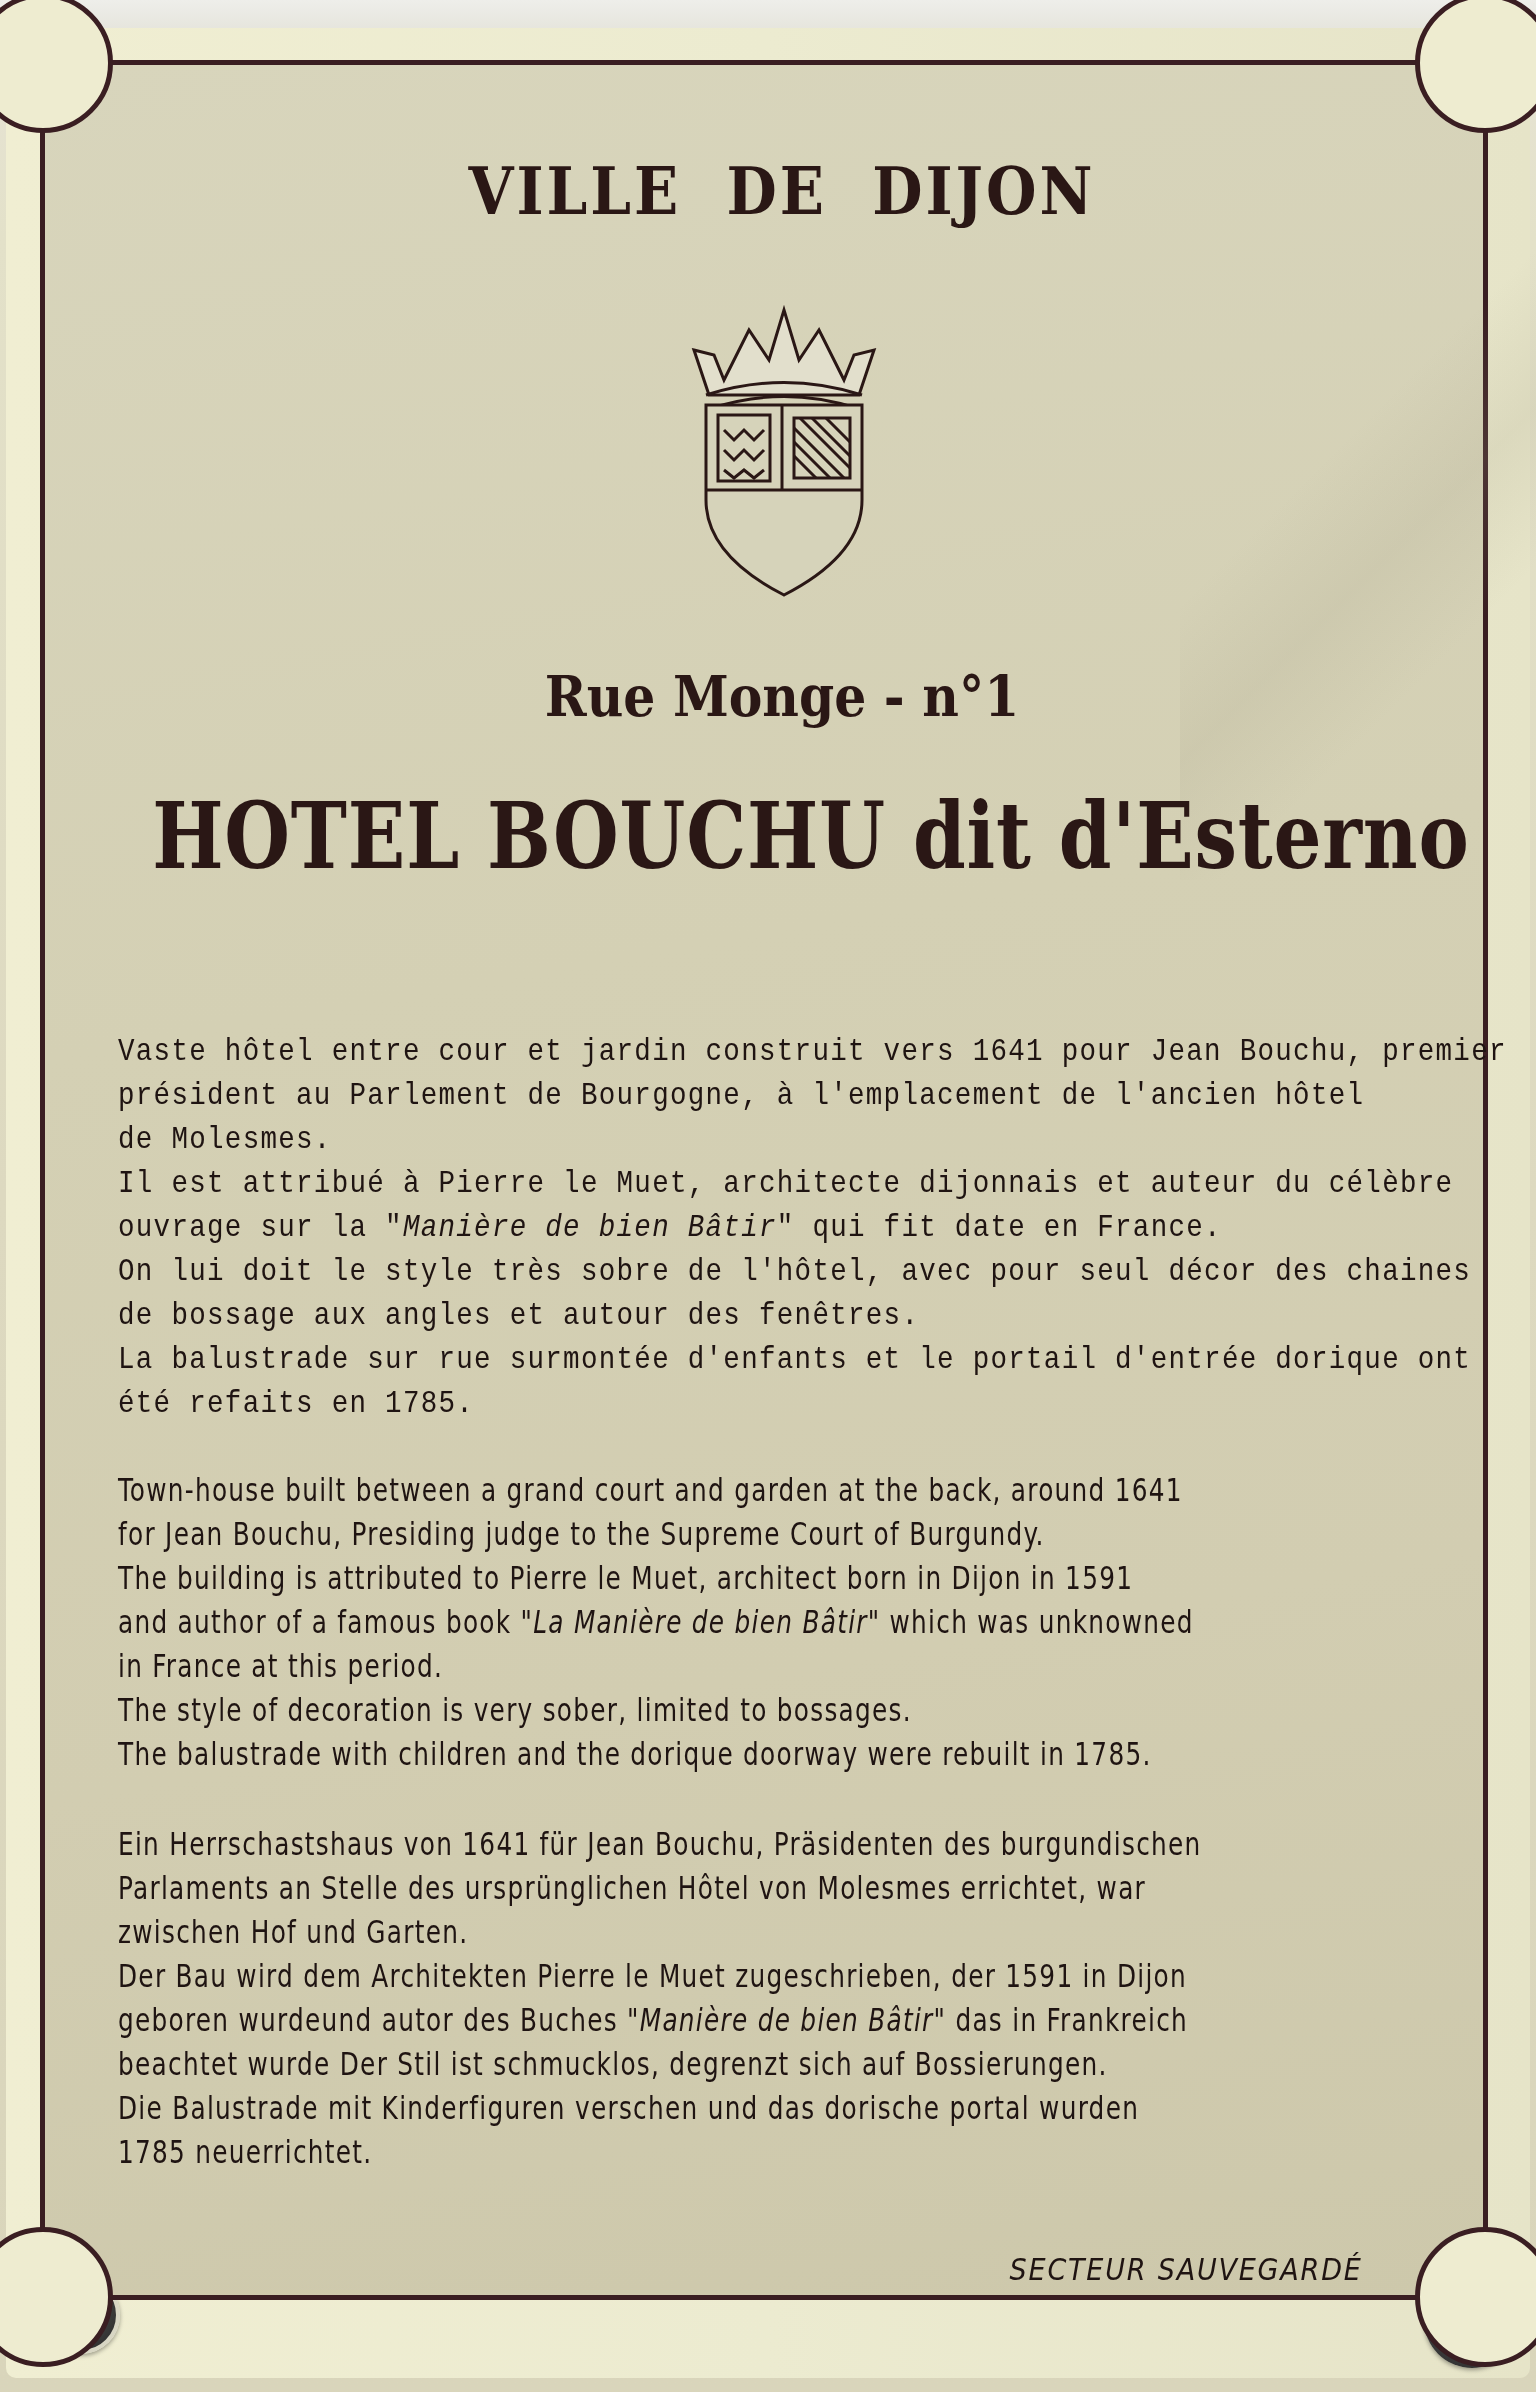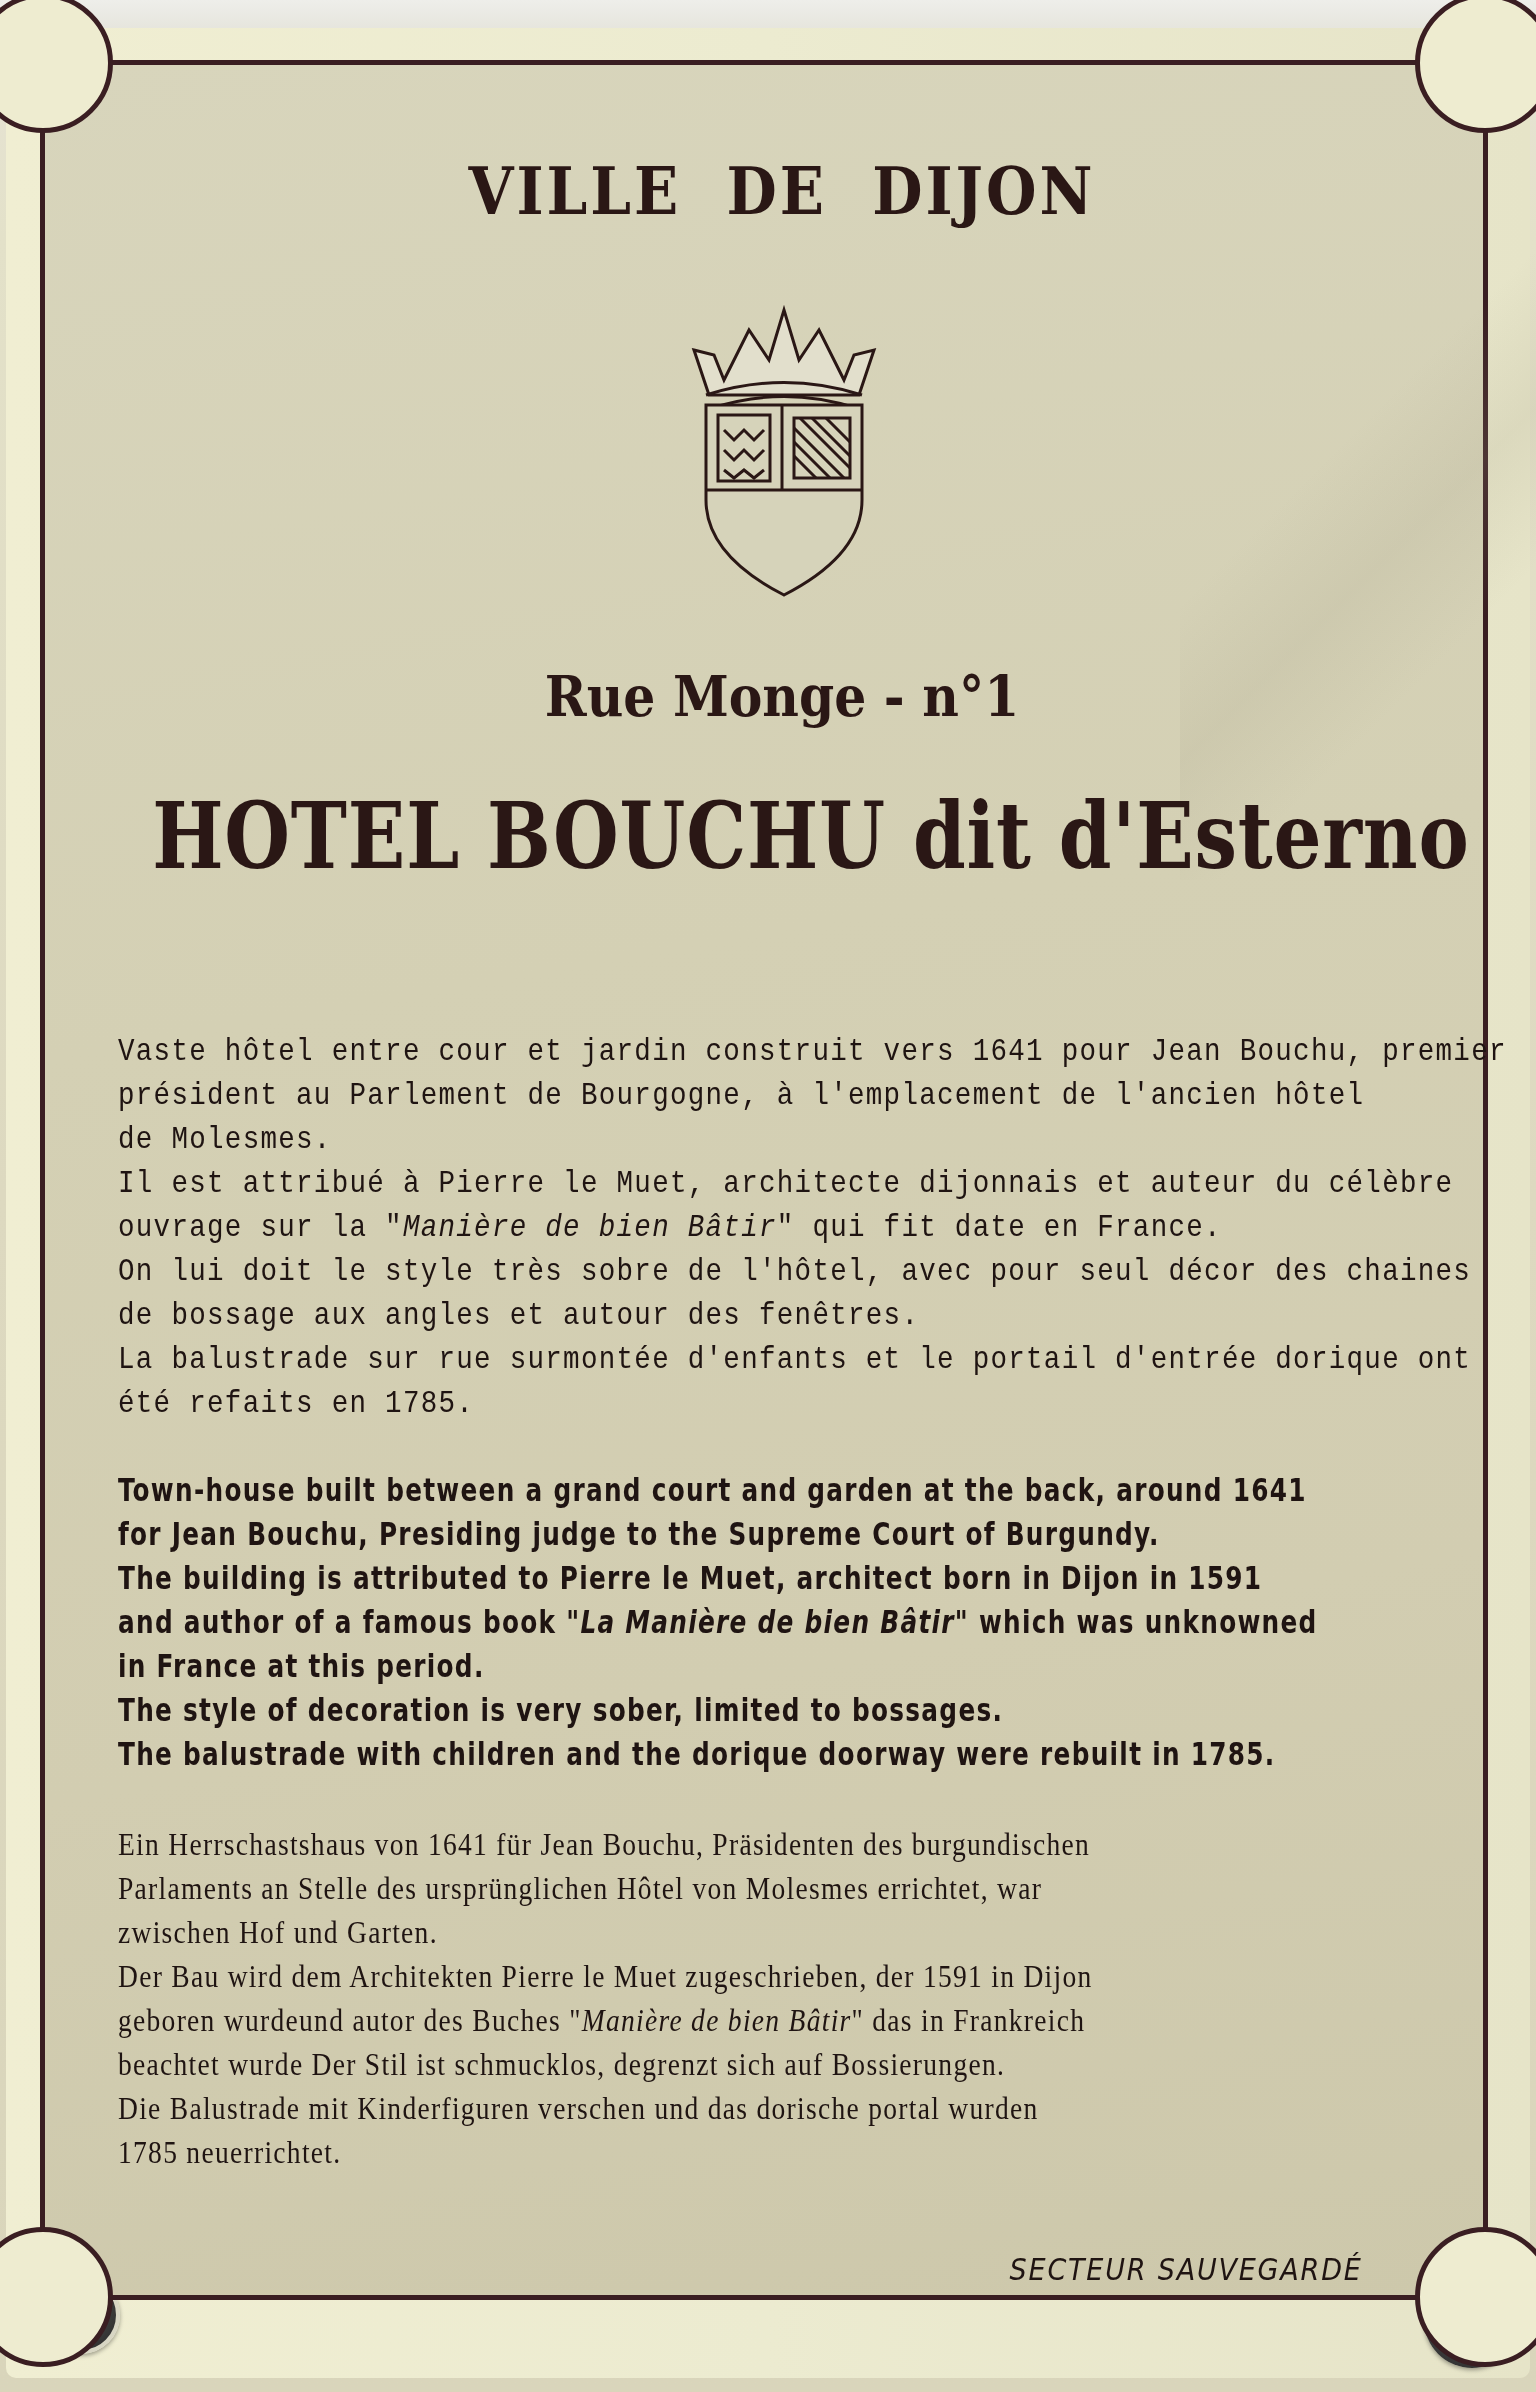--- a/index.html
+++ b/index.html
@@ -61,22 +61,22 @@
     white-space: nowrap;
   }
   .body-block {
     position: absolute; left: 104px; width: 1330px;
     font-family: "DejaVu Sans Condensed", "Liberation Sans Narrow", "DejaVu Sans", sans-serif;
     font-size: 32px; line-height: 44px; color: #1f1412;
   }
   .line { display: block; white-space: nowrap; transform-origin: left center; transform: scaleX(0.86); letter-spacing: 1.5px; }
   .line i { font-style: italic; }
   .fr { top: 1030px; font-family: Liberation Mono, monospace; }
-  .en { top: 1468px; font-weight: bold; }
-  .de { top: 1822px; font-family: Liberation Serif, serif; }
+  .en { top: 1468px; }
+  .de { top: 1822px; }
   .sector {
     position: absolute; left: 976px; top: 2252px; font-size: 30px; font-style: italic;
     letter-spacing: 2px; transform: scaleX(0.9); color: #1f1412;
   }
   .shadow {
     position: absolute; left: 1180px; top: 180px; width: 360px; height: 700px;
     background: linear-gradient(135deg, rgba(255,255,255,0) 40%, rgba(170,165,140,0.18) 55%, rgba(255,255,255,0) 70%);
     pointer-events: none;
   }
 </style>

